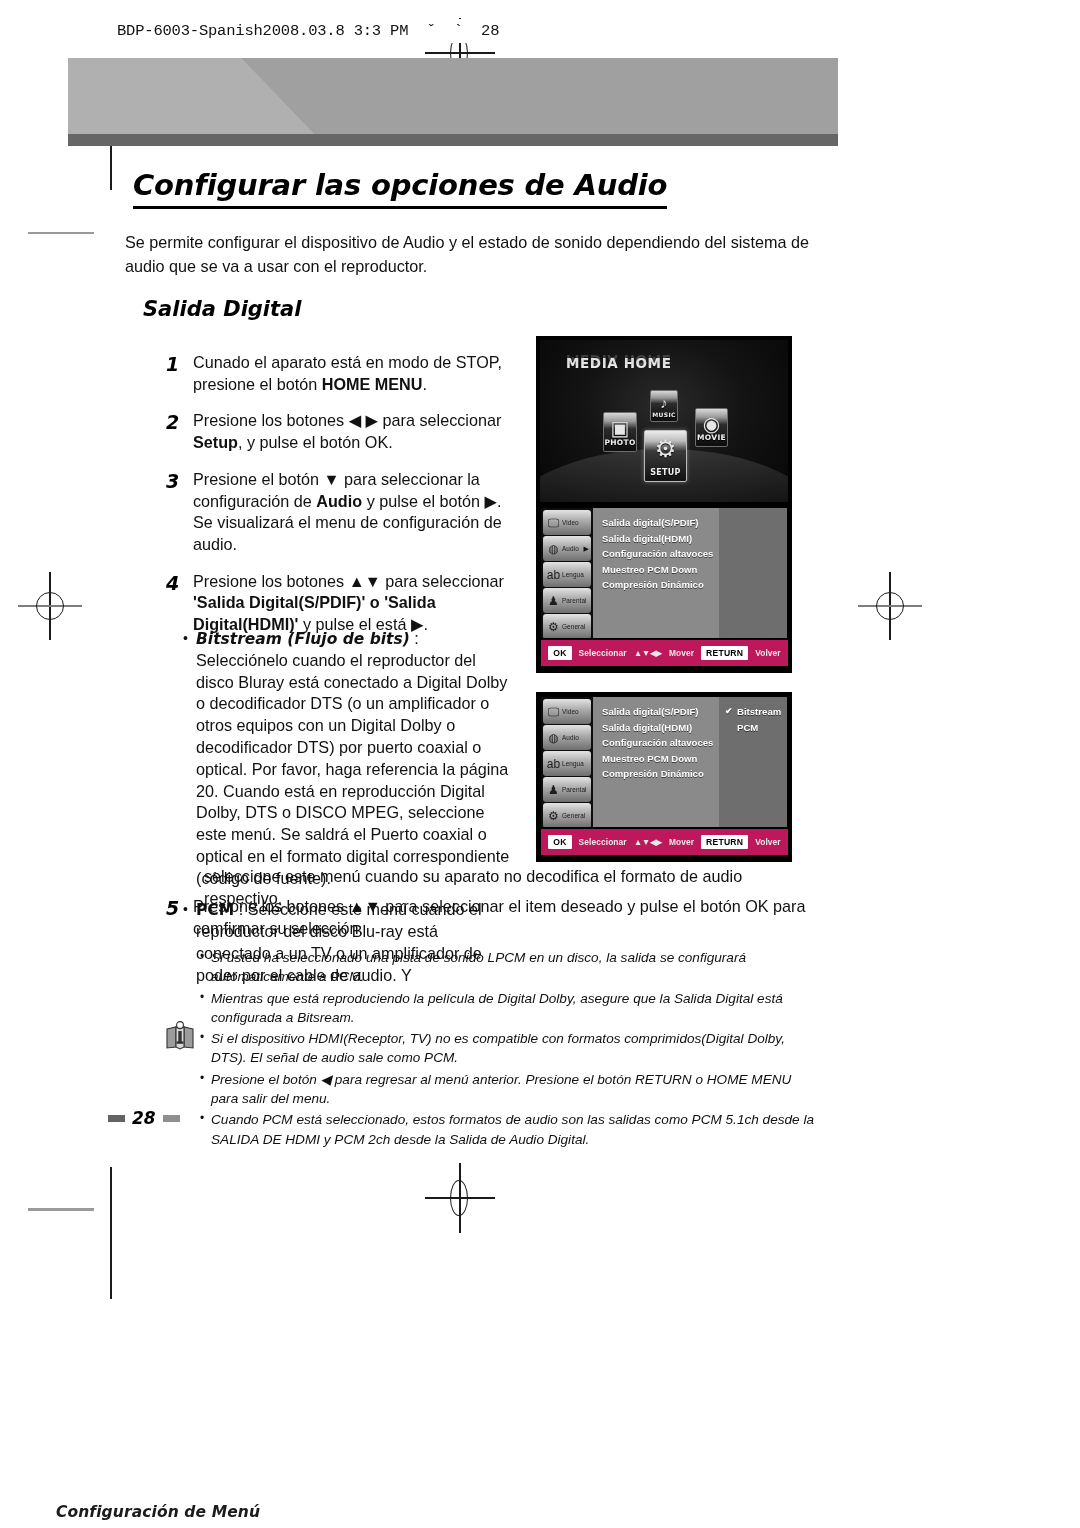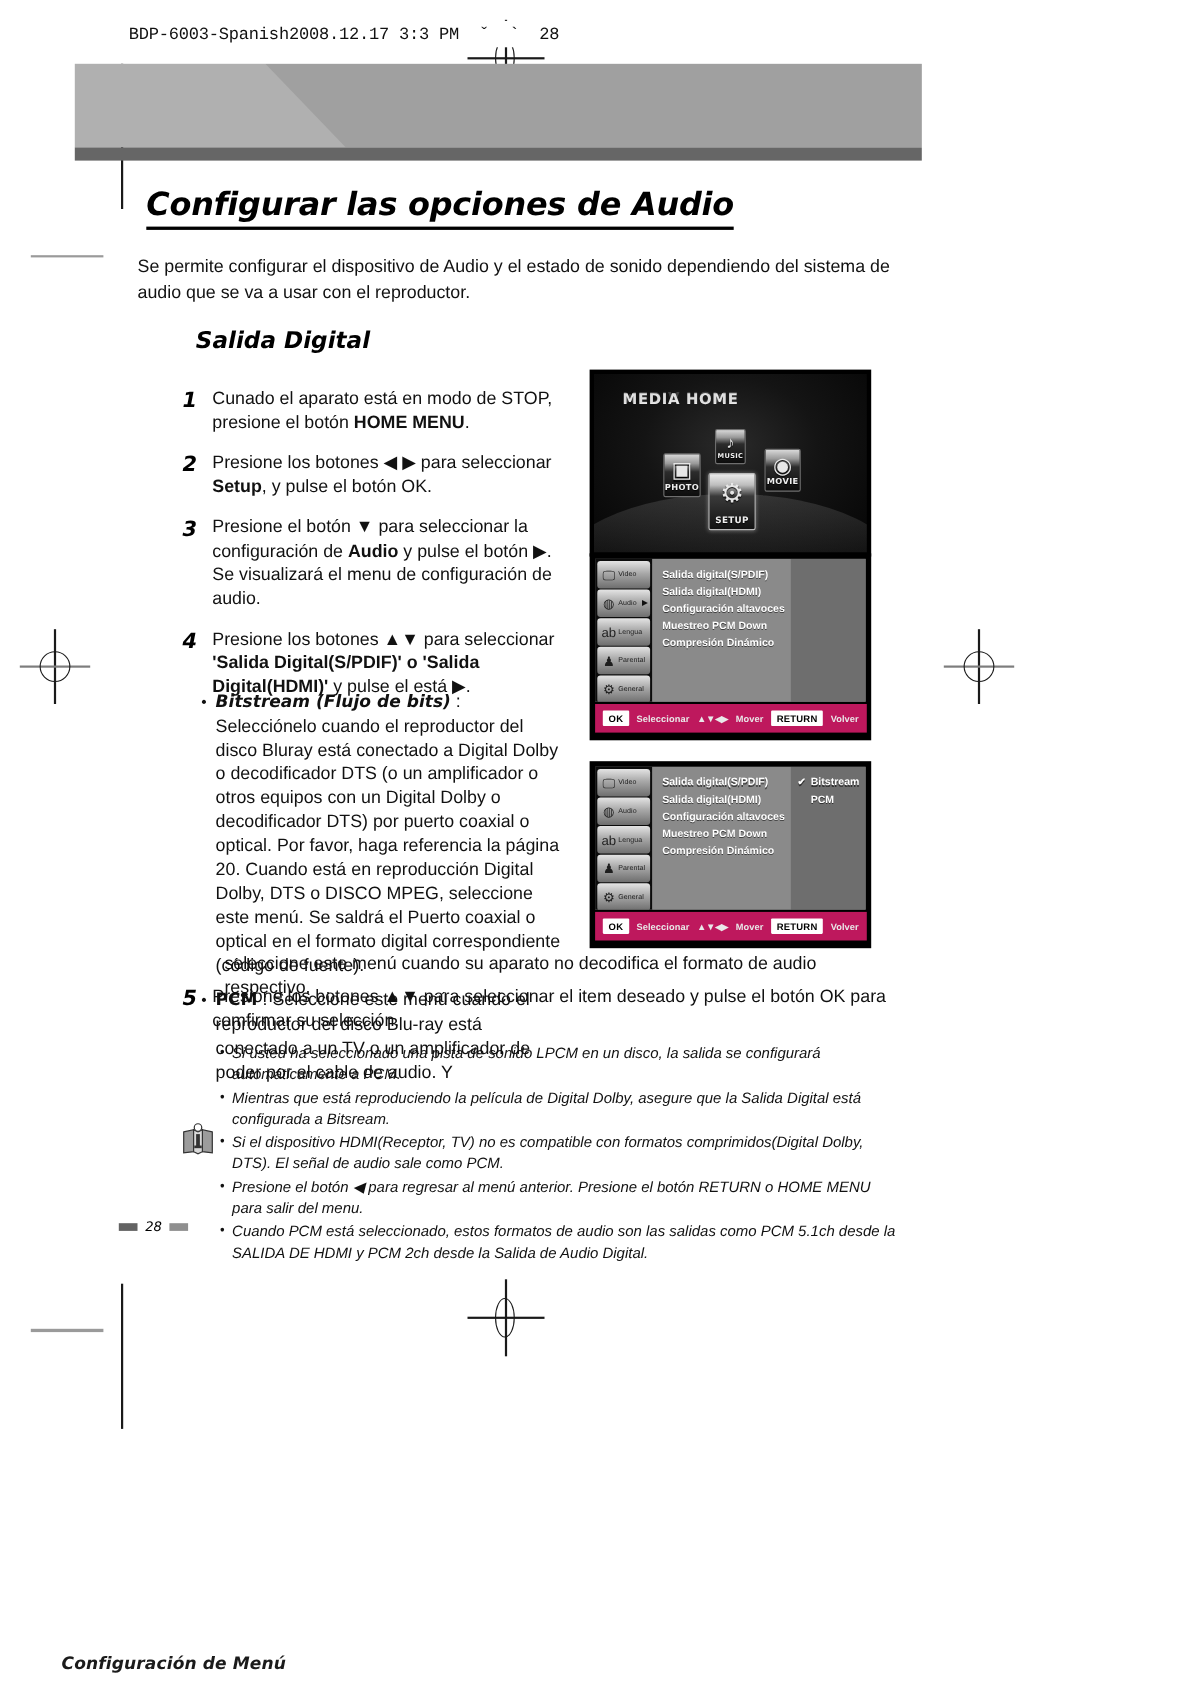--- a/index.html
+++ b/index.html
@@ -136,21 +136,20 @@
 
   .section-head {
     position: absolute;
     left: 143px;
     top: 297px;
     font-family: "DejaVu Sans", sans-serif;
     font-weight: bold;
     font-style: italic;
     font-size: 21px;
     color: #000;
-    margin-left: 35px;
   }
 
   
   .steps {
     position: absolute;
     left: 166px;
     top: 352px;
     width: 345px;
   }
   .step {
@@ -253,23 +252,23 @@
     left: 108px;
     top: 1108px;
     display: flex;
     align-items: center;
     gap: 7px;
   }
   .pn-dash { width: 17px; height: 7px; background: #636363; }
   .pn-dash.right { background: #8f8f8f; }
   .pn-text {
     font-family: "DejaVu Sans", sans-serif;
-    font-weight: normal;
+    font-weight: bold;
     font-style: italic;
-    font-size: 12px;
+    font-size: 17px;
     color: #000;
   }
 
   
   .shot { position: absolute; }
 
   
   .mediahome {
     left: 536px; top: 308px;
     width: 256px; height: 170px;
@@ -507,21 +506,21 @@
   <div class="rv"></div>
     <div class="rh"></div>
     <div class="rc"></div>
 </div>
 <div class="reg-mark reg-right">
   <div class="rv"></div>
     <div class="rh"></div>
     <div class="rc"></div>
 </div>
 
-<div class="file-header">BDP-6003-Spanish2008.12.17 3:3 PM  ˇ  `  28</div>
+<div class="file-header">BDP-6003-Spanish2008.03.8 3:3 PM  ˇ  `  28</div>
 
 <div class="banner">
   <div class="banner-wedge"></div>
 </div>
 <div class="banner-label">Configuración de Menú</div>
 <div class="banner-rule"></div>
 
 <div class="page-title">Configurar las opciones de Audio</div>
 <div class="intro">Se permite configurar el dispositivo de Audio y el estado de sonido dependiendo del sistema de audio que se va a usar con el reproductor.</div>
 <div class="section-head">Salida Digital</div>

